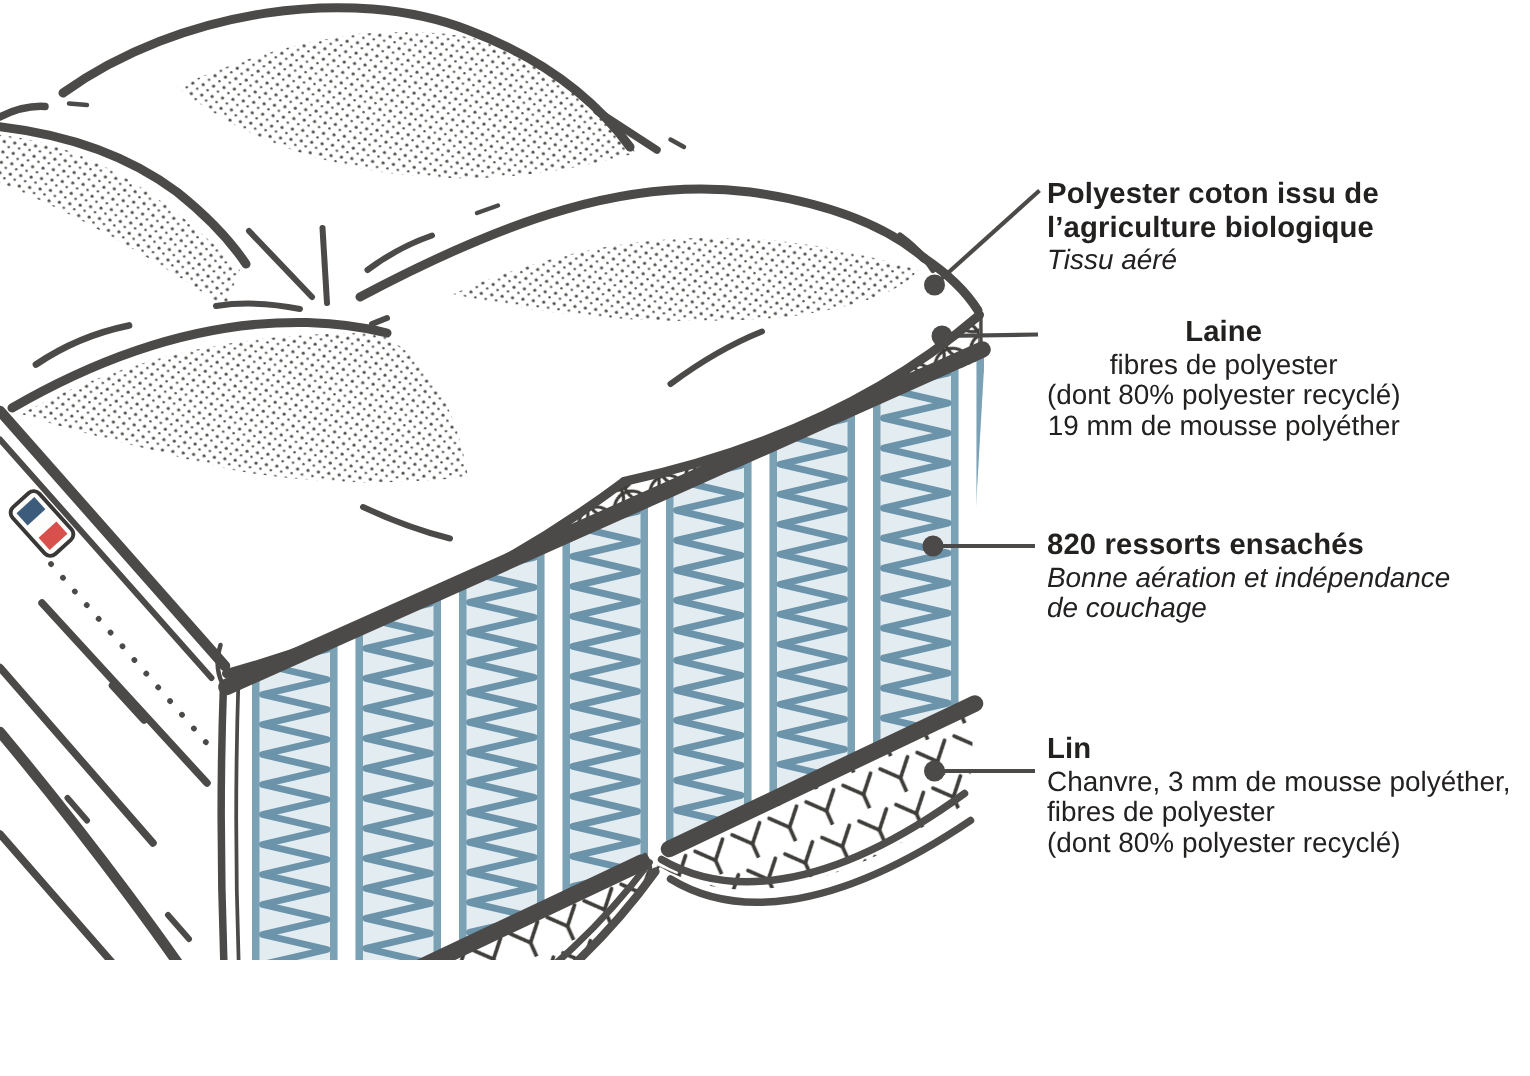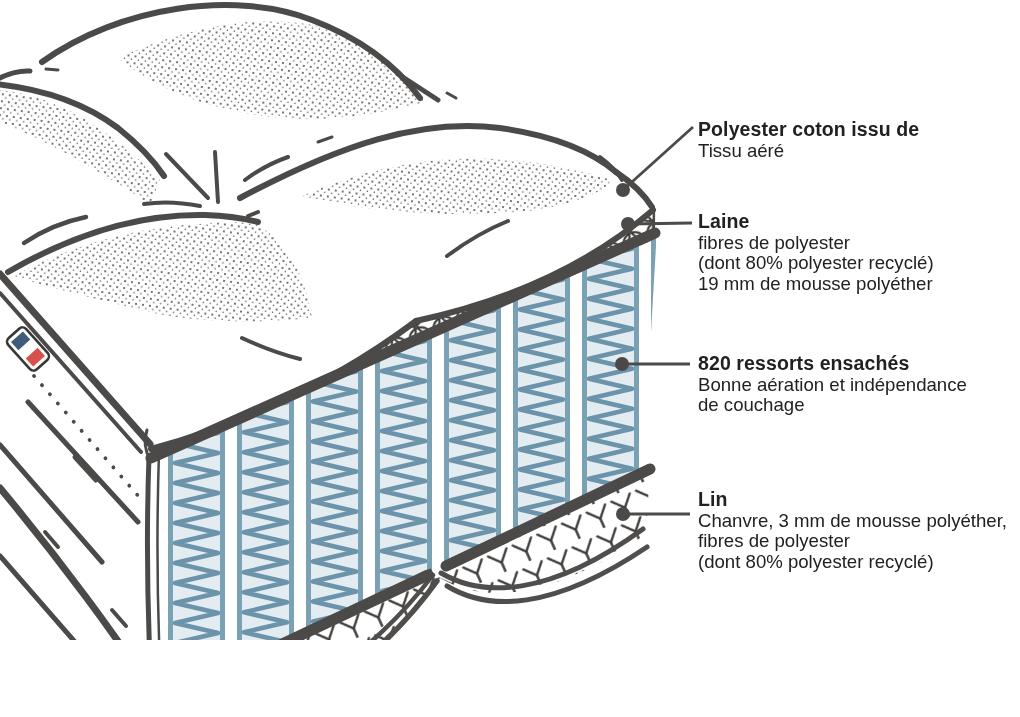--- a/index.html
+++ b/index.html
@@ -2,21 +2,21 @@
 <html><head>
 <meta charset="utf-8">
 <style>
   html,body{margin:0;padding:0;background:#ffffff;}
   .canvas{position:relative;width:1020px;height:640px;background:#ffffff;overflow:hidden;
           font-family:"Liberation Sans",sans-serif;}
   .illustration{position:absolute;left:0;top:0;}
   .label{position:absolute;left:698px;color:#232120;}
   .t{font-weight:700;font-size:19.5px;line-height:22.5px;letter-spacing:.1px;}
   .r{font-weight:400;font-size:18.6px;line-height:20.8px;}
-  .i{}
+  .i{font-style:italic;}
 </style>
 </head>
 <body>
 
 <div class="canvas">
 
 <svg class="illustration" width="1020" height="717" viewBox="0 0 1020 717">
   <defs>
     <pattern id="dots" width="7" height="7" patternUnits="userSpaceOnUse" patternTransform="rotate(8)">
       <circle cx="2" cy="2" r="1.05" fill="#56534f"></circle>
@@ -161,24 +161,25 @@
       <circle cx="623" cy="190" r="7"></circle>
       <circle cx="628" cy="224" r="7"></circle>
       <circle cx="622" cy="364" r="7"></circle>
       <circle cx="623" cy="514" r="7"></circle>
     </g>
   </g>
 </svg>
 
 <div class="label" style="top:118px;">
   <div class="t">Polyester coton issu de</div>
+  <div class="t">l’agriculture biologique</div>
   <div class="r i">Tissu aéré</div>
 </div>
 
-<div class="label" style="top:210px;">
+<div class="label" style="top:210px;text-align:center;">
   <div class="t">Laine</div>
   <div class="r">fibres de polyester</div>
   <div class="r">(dont 80% polyester recyclé)</div>
   <div class="r">19 mm de mousse polyéther</div>
 </div>
 
 <div class="label" style="top:352px;">
   <div class="t">820 ressorts ensachés</div>
   <div class="r i">Bonne aération et indépendance</div>
   <div class="r i">de couchage</div>

